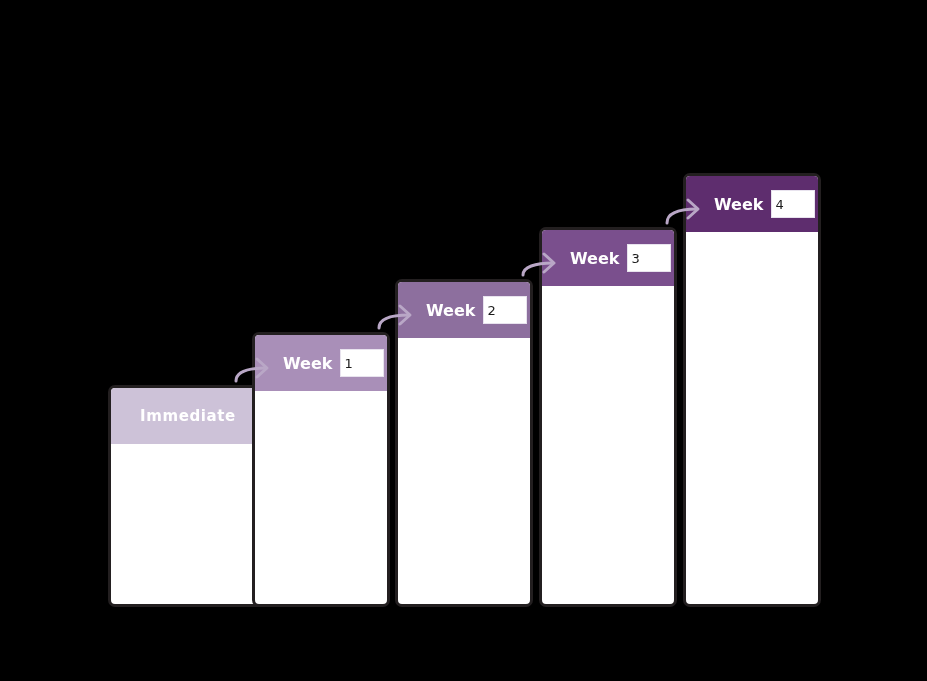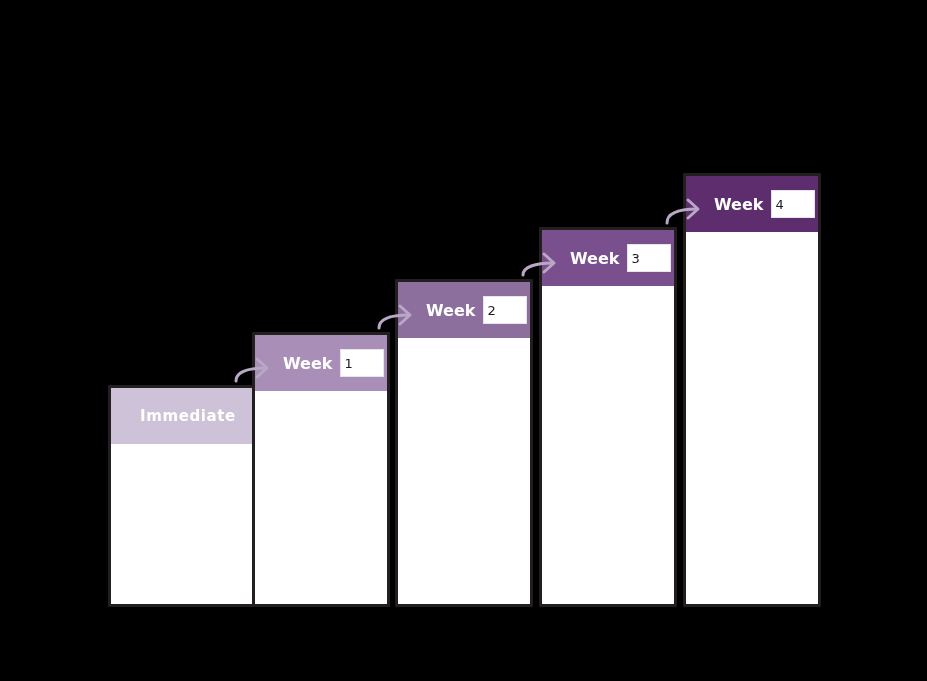--- a/index.html
+++ b/index.html
@@ -23,21 +23,21 @@
     height: 681px;
     background: #000000;
   }
 
   
   .bar {
     position: absolute;
     box-sizing: border-box;
     background: #ffffff;
     border: 3px solid #231f20;
-    border-radius: 1px;
+    border-radius: 7px;
     overflow: hidden;
   }
 
   
   .bar-header {
     position: absolute;
     left: 0;
     top: 0;
     width: 100%;
     box-sizing: border-box;

